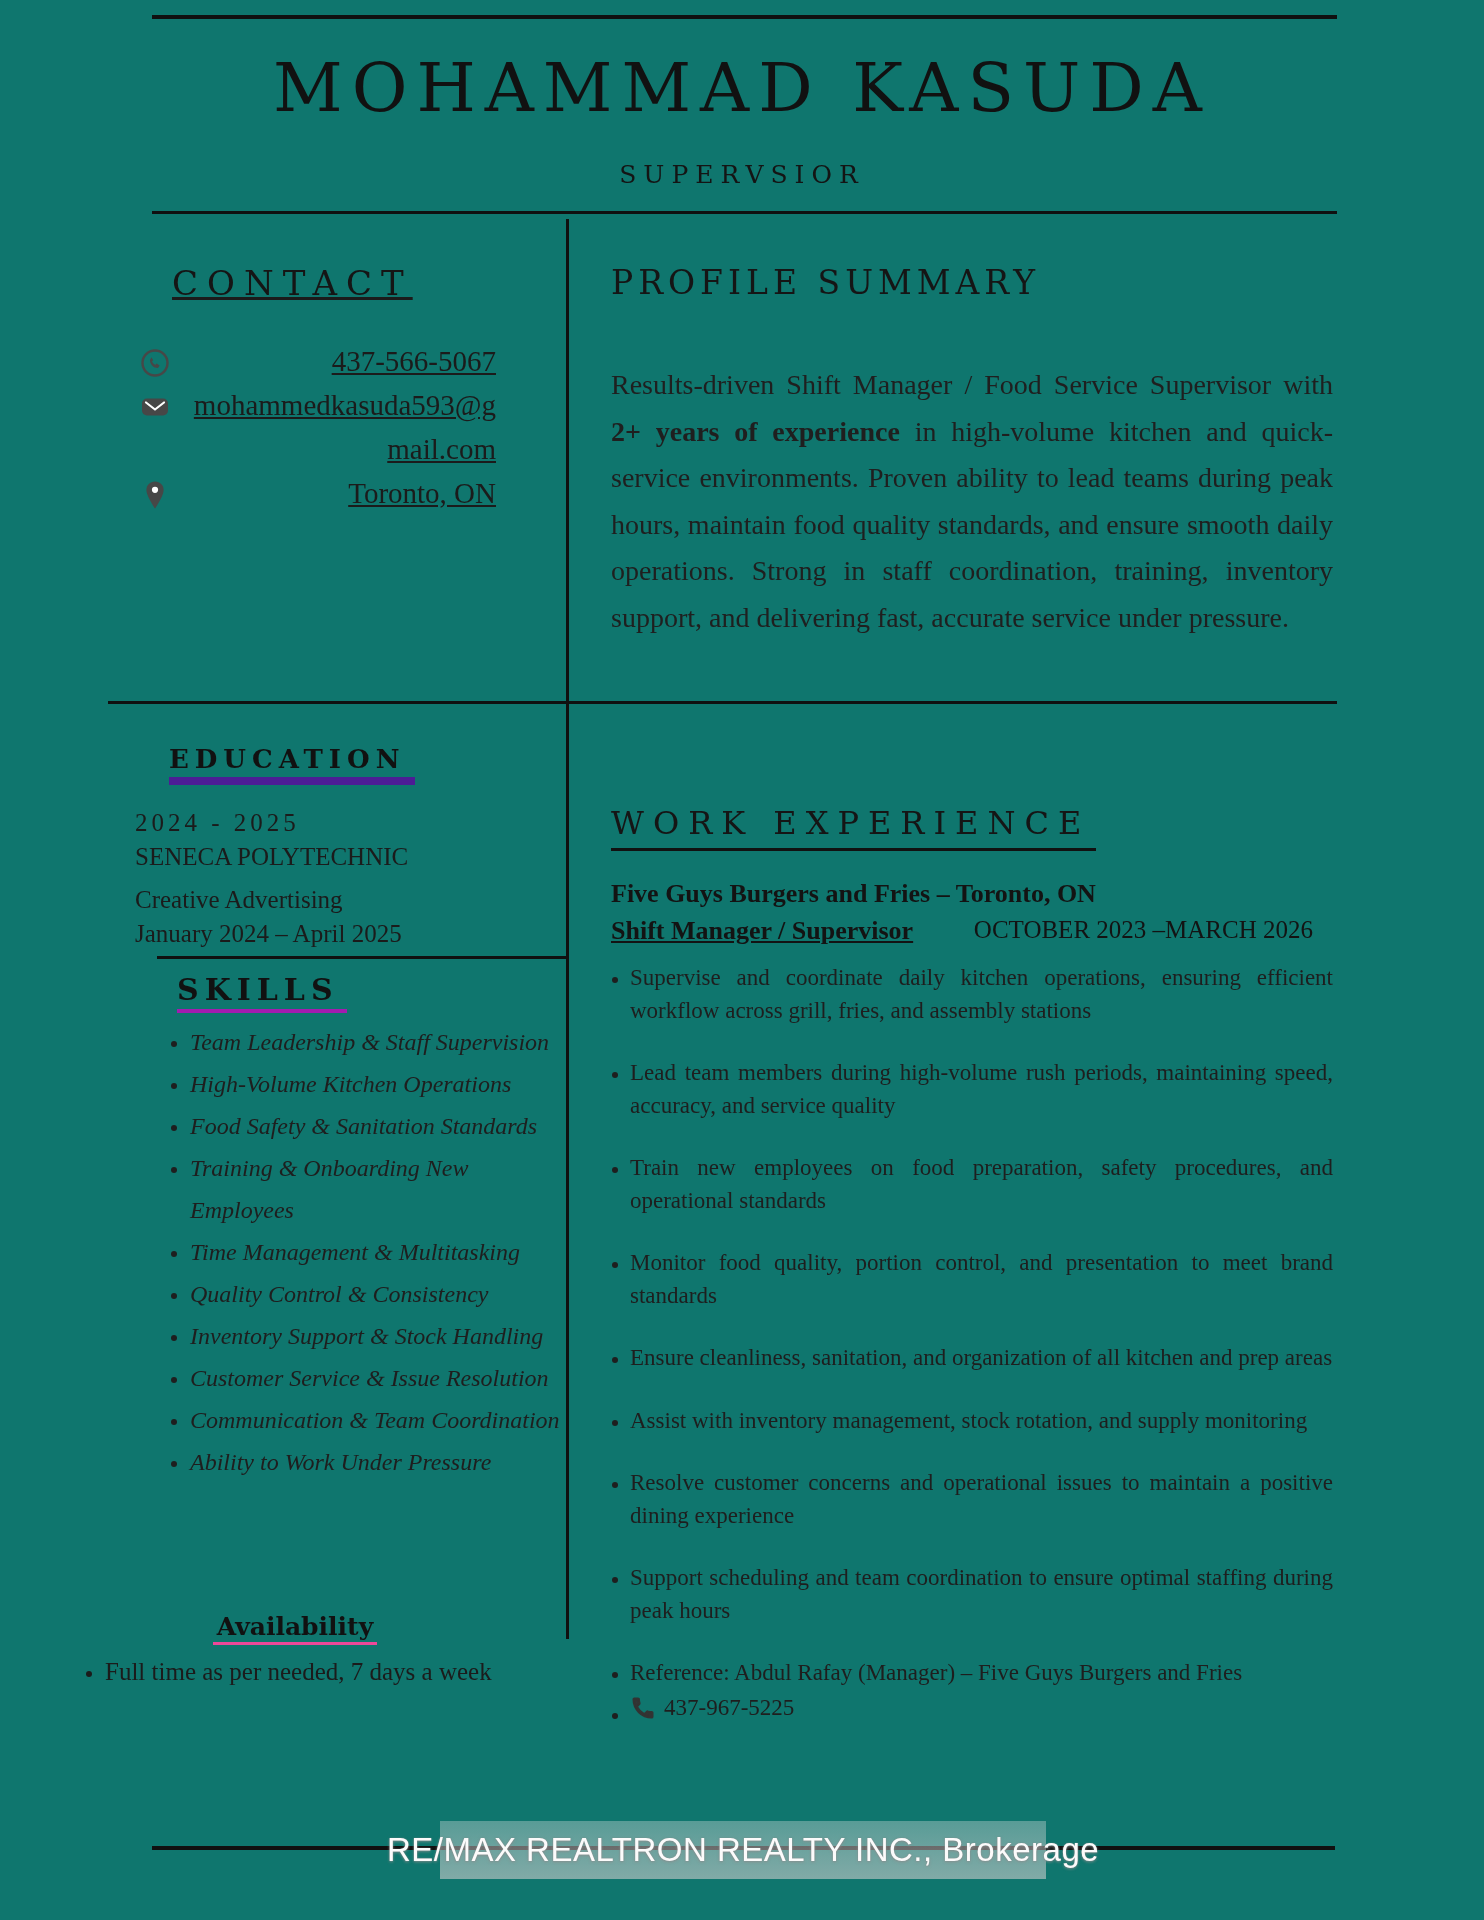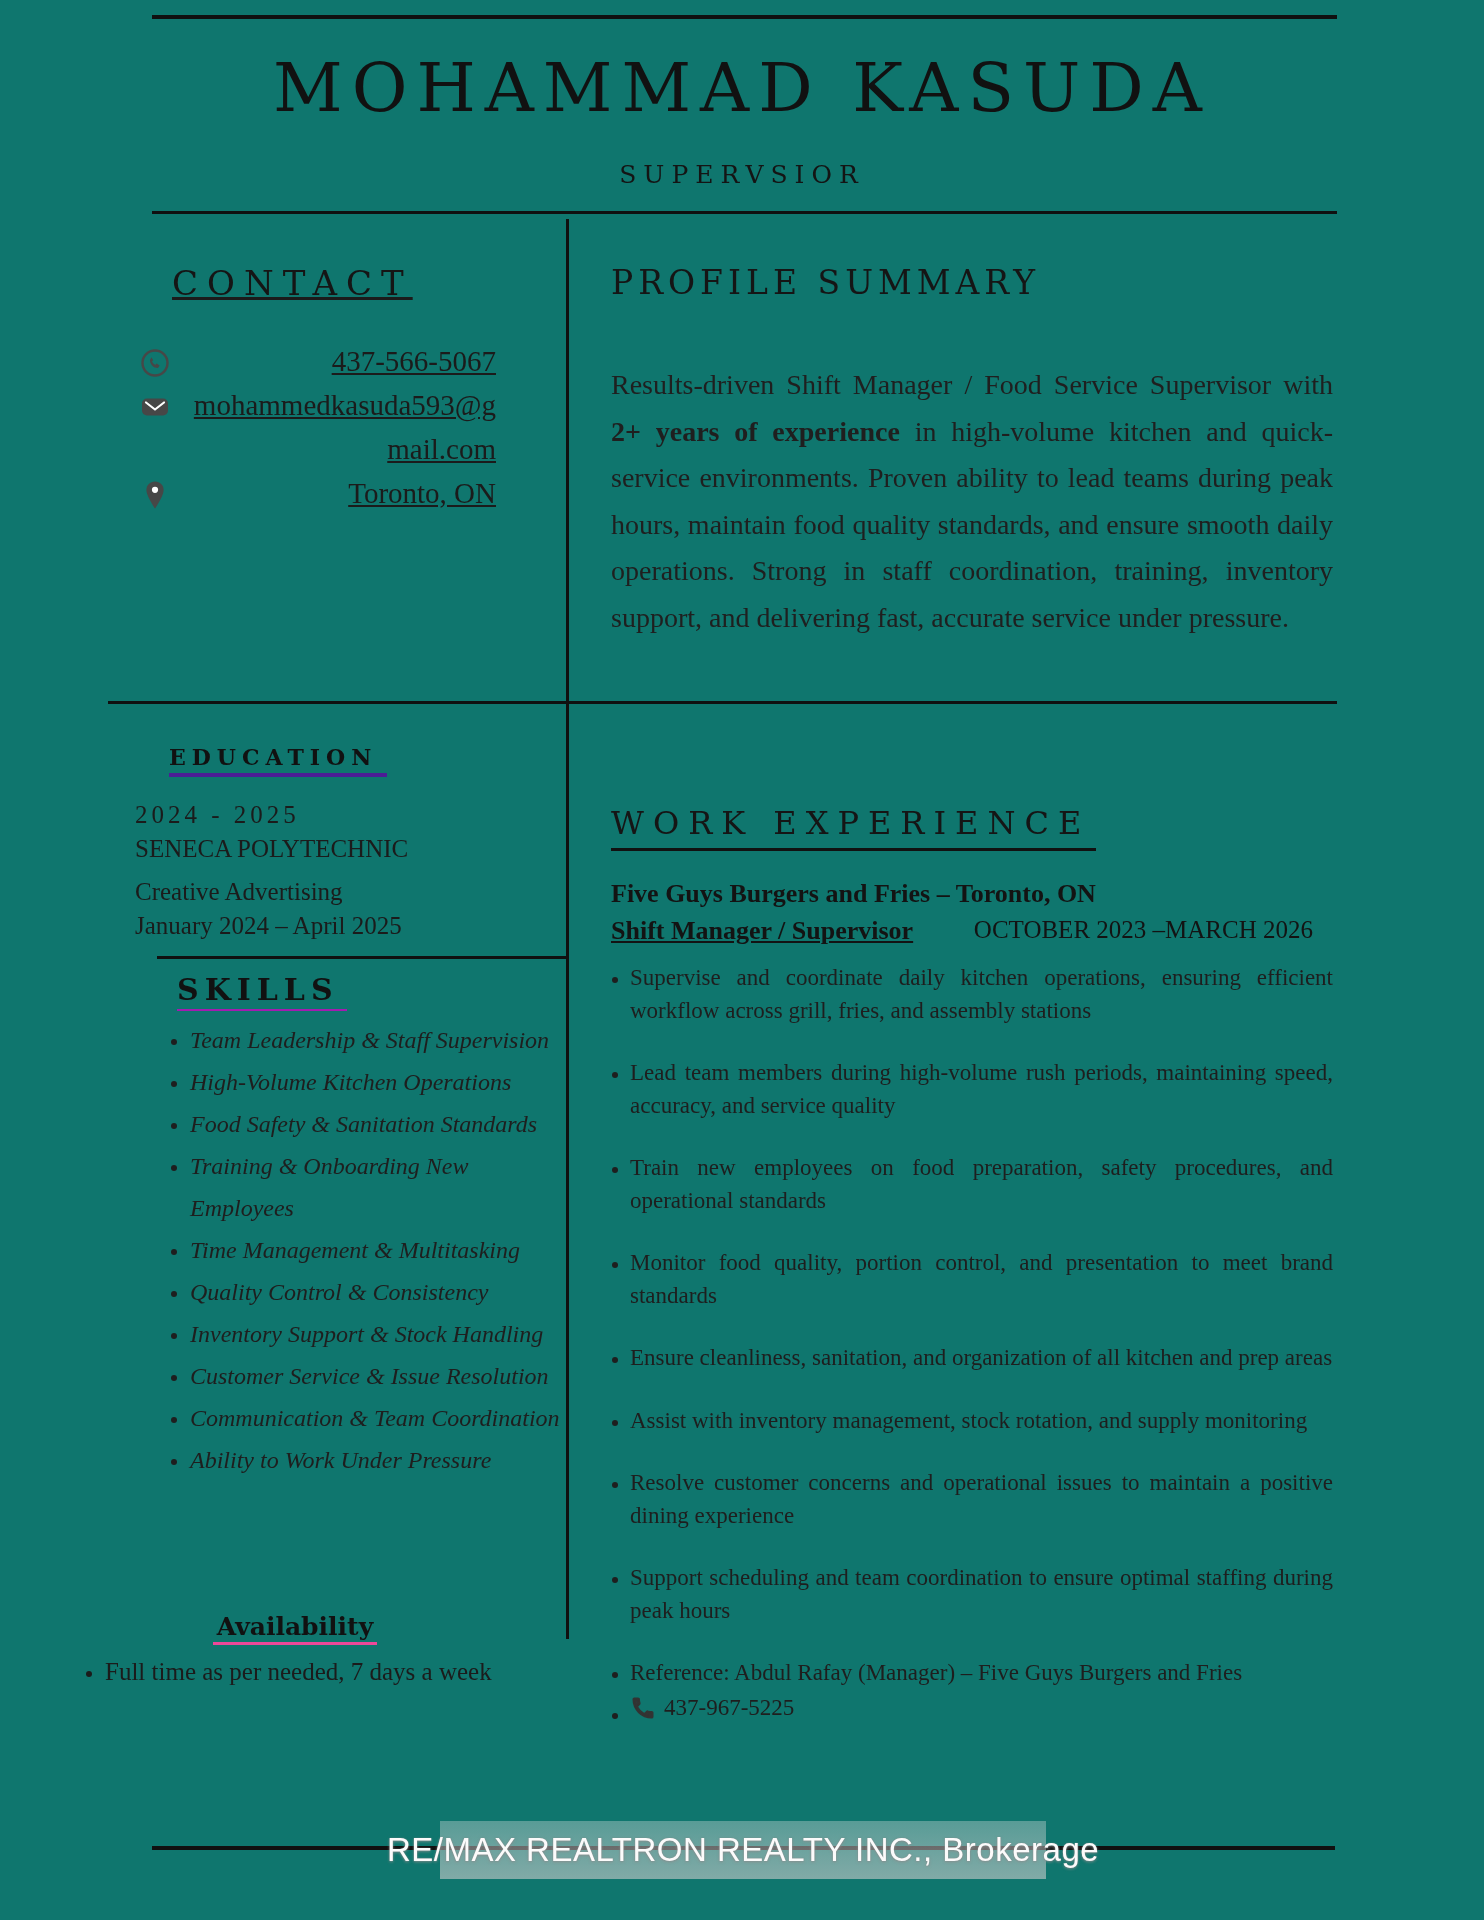--- a/index.html
+++ b/index.html
@@ -55,36 +55,36 @@
     margin-top: 60px; font-size: 28px; line-height: 46.5px;
     text-align: justify; color: #1f1f1f;
   }
   .profile-text b { font-weight: 700; }
 
   
   .education { position: absolute; left: 135px; top: 744px; width: 430px; }
   .edu-heading {
     display: inline-block; margin-left: 34px;
     font-family: "DejaVu Serif", serif; font-weight: 700;
-    font-size: 22px; letter-spacing: 6px; color: #111;
-    border-bottom: 4px solid #4c1d95; padding: 0 10px 3px 0;
+    font-size: 26px; letter-spacing: 6px; color: #111;
+    border-bottom: 8px solid #4c1d95; padding: 0 10px 3px 0;
   }
   .edu-years   { margin-top: 24px; font-size: 25px; letter-spacing: 4px; }
   .edu-school  { margin-top: 6px;  font-size: 25px; }
   .edu-program { margin-top: 15px; font-size: 25px; }
   .edu-dates   { margin-top: 6px;  font-size: 25px; }
 
   
   .rule-skills { left: 157px; top: 956px; width: 409px; height: 3px; }
   .skills { position: absolute; left: 135px; top: 972px; width: 432px; }
   .skills-heading {
     display: inline-block; margin-left: 42px;
     font-family: "DejaVu Serif", serif; font-weight: 700;
     font-size: 30px; letter-spacing: 6px; color: #111;
-    border-bottom: 2px solid #a21caf; padding: 0 8px 2px 0;
+    border-bottom: 4px solid #a21caf; padding: 0 8px 2px 0;
   }
   .skills-list { margin-top: 8px; padding-left: 55px; font-size: 24px; line-height: 42px; color: #1e1e1e; font-style: italic; }
   .skills-list li::marker { font-size: 20px; }
 
   
   .availability { position: absolute; left: 55px; top: 1612px; width: 480px; }
   .availability-heading-wrap { text-align: center; }
   .availability-heading {
     display: inline-block;
     font-family: "DejaVu Serif", serif; font-weight: 700;

